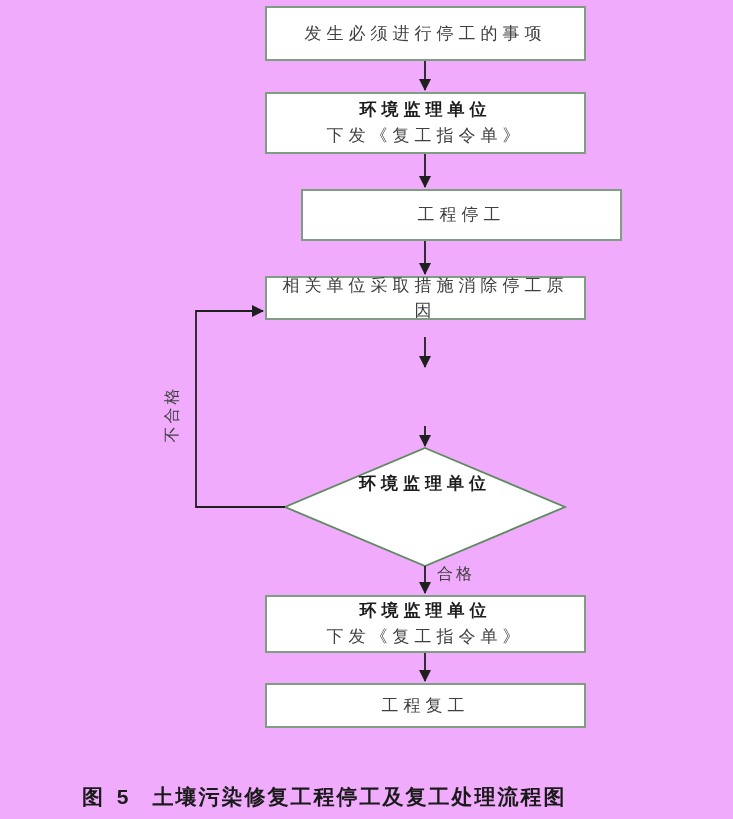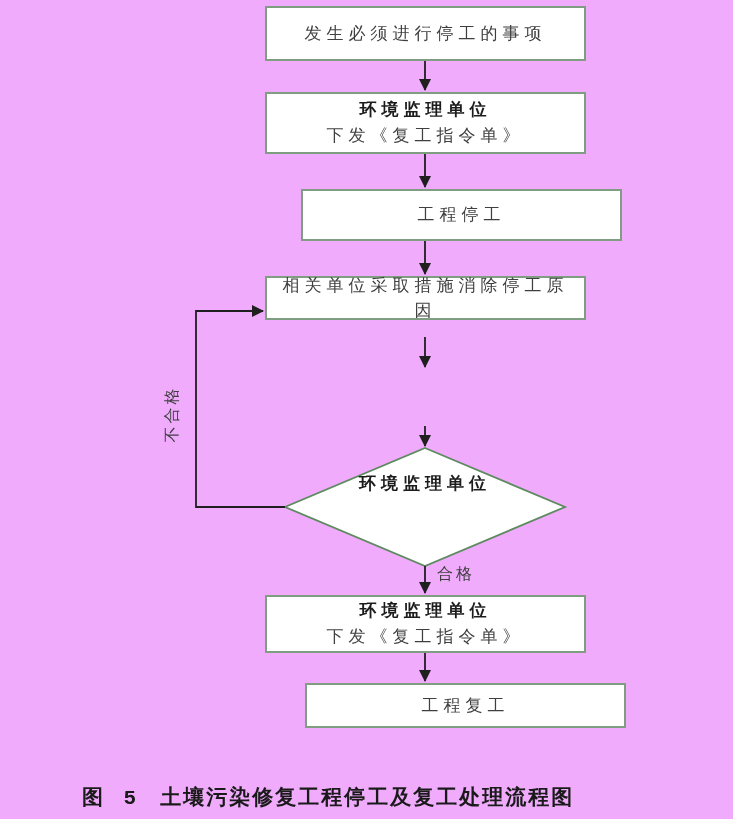--- a/index.html
+++ b/index.html
@@ -43,21 +43,21 @@
   .flow-node .node-title {
     font-weight: 700;
     color: #1c1c1c;
   }
   .node-event   { top: 6px;   height: 55px; }
   .node-stop-notice { top: 92px;  height: 62px; }
   .node-project-stop { top: 189px; height: 52px; margin-left: 36px; }
   .node-eliminate { top: 276px; height: 44px; line-height: 25px; }
   .node-apply   { top: 369px; height: 57px; }
   .node-resume-order { top: 595px; height: 58px; }
-  .node-project-resume { top: 683px; height: 45px; margin-left: 40px; }
+  .node-project-resume { top: 683px; height: 45px; }
   .diamond-label {
     position: absolute;
     left: 295px;
     top: 470px;
     width: 260px;
     text-align: center;
     color: #3f3f3f;
     font-size: 17px;
     letter-spacing: 5px;
     line-height: 27px;
@@ -88,21 +88,20 @@
     top: 783px;
     font-weight: 700;
     color: #1a1a1a;
     font-size: 21px;
     letter-spacing: 2px;
     white-space: nowrap;
   }
   .figure-caption .caption-number {
     margin-right: 20px;
     letter-spacing: 4px;
-    font-family: Liberation Mono, monospace;
   }
 </style>
 </head>
 <body>
 
 <div class="page">
 
   <svg class="edges-svg" viewBox="0 0 733 819" xmlns="http://www.w3.org/2000/svg">
     <defs>
       <marker id="arrowhead" markerUnits="userSpaceOnUse" markerWidth="14" markerHeight="14" refX="11" refY="6" orient="auto">

